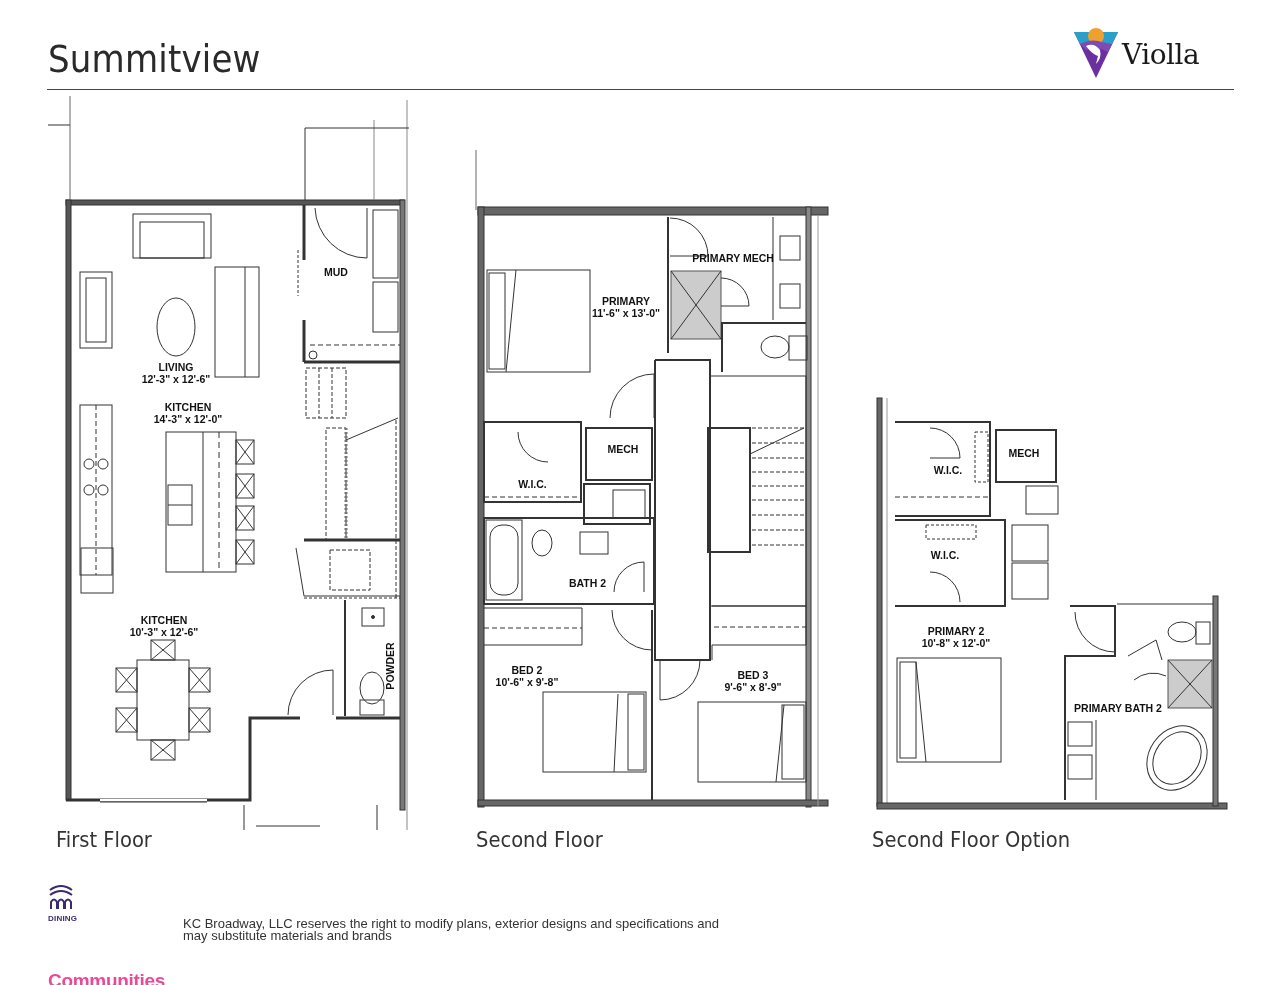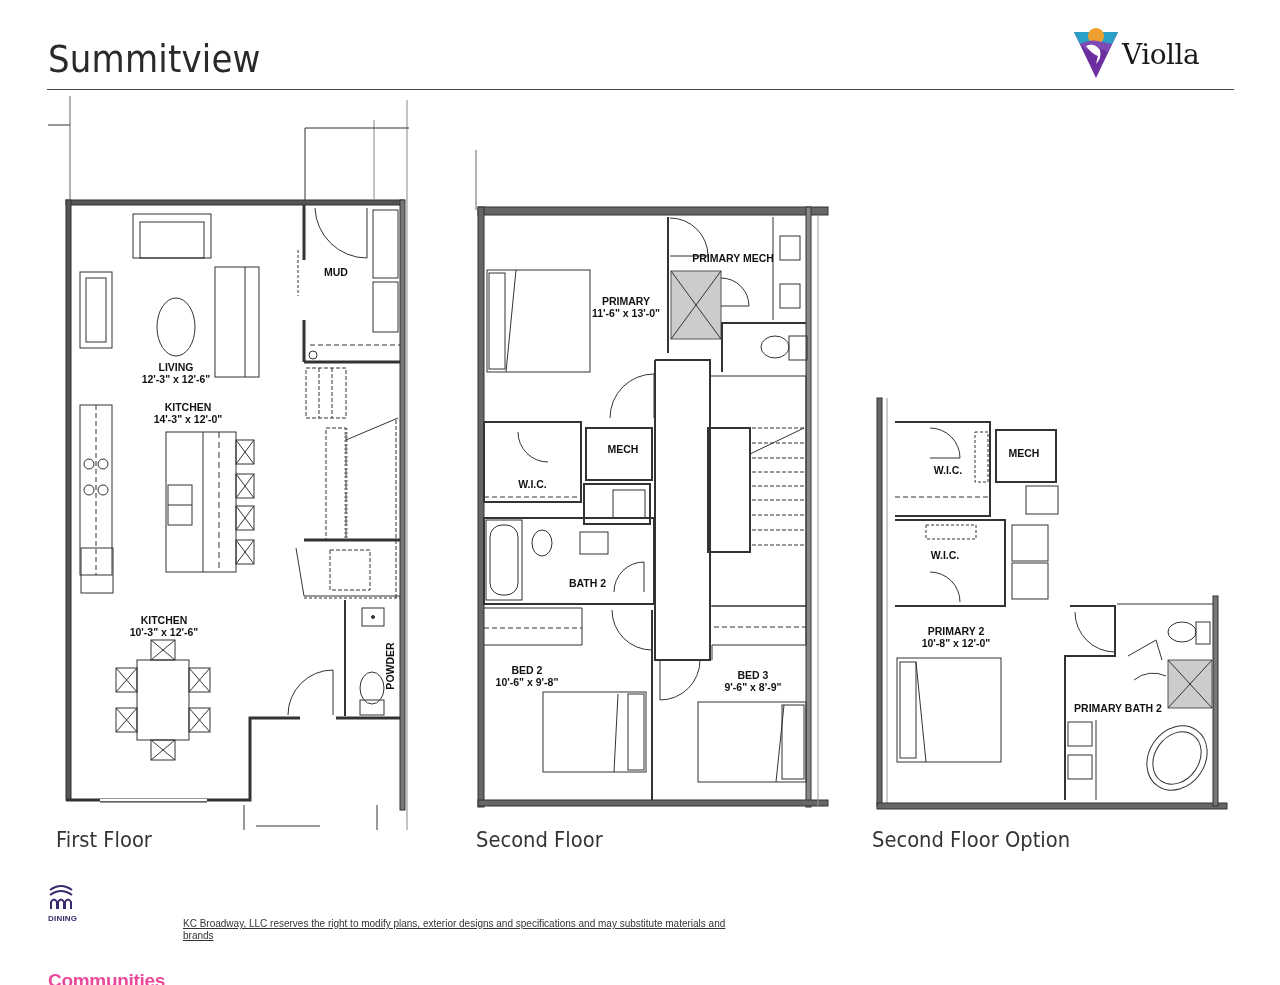--- a/index.html
+++ b/index.html
@@ -8,21 +8,21 @@
   .rule{position:absolute;left:47px;top:89px;width:1187px;height:1px;background:#444;}
   .logo{position:absolute;left:1072px;top:28px;display:flex;align-items:center;}
   .logo-text{font-family:"DejaVu Serif",serif;font-size:28px;color:#1a1a1a;margin-left:2px;letter-spacing:-0.5px;}
   .plan{position:absolute;}
   .floor-label{position:absolute;top:828px;font-size:21px;color:#333;font-family:"DejaVu Sans",sans-serif;transform:scaleX(0.93);transform-origin:left;}
   .room{position:absolute;font-family:"Liberation Sans",sans-serif;font-weight:bold;font-size:10.5px;text-align:center;color:#111;line-height:12px;white-space:nowrap;}
   .room .dim{display:block;font-size:10.5px;}
   .footer-logo{position:absolute;left:48px;top:882px;}
   .koelbel{font-size:8px;font-weight:bold;color:#3c2a6e;letter-spacing:0.2px;}
   .communities{font-size:19px;font-weight:bold;color:#ec4899;letter-spacing:-0.3px;line-height:20px;margin-top:48px;}
-  .disclaimer{position:absolute;left:183px;top:918px;font-size:10px;color:#333;line-height:12px;width:560px;text-decoration:underline;}
+  .disclaimer{position:absolute;left:183px;top:918px;font-size:13px;color:#333;line-height:12px;width:560px;}
 </style>
 </head>
 <body>
 
 <div class="title">Summitview</div>
 <div class="rule"></div>
 
 <div class="logo">
   <svg width="48" height="52" viewBox="0 0 48 52">
     <polygon points="2,4 46,4 24,50" fill="#6b2fa0"></polygon>

